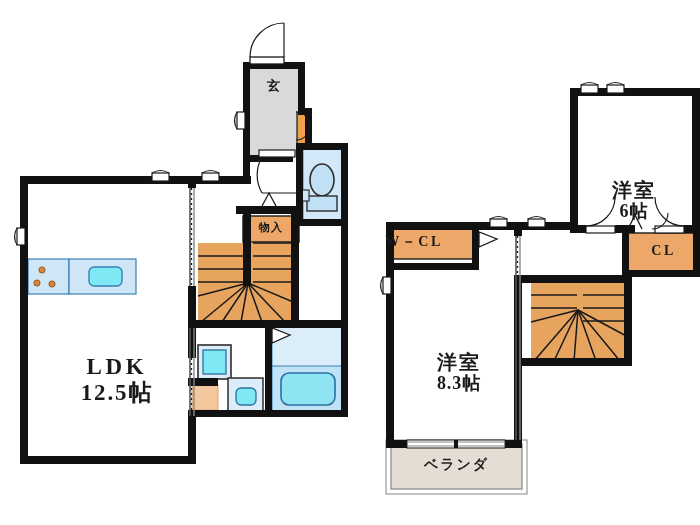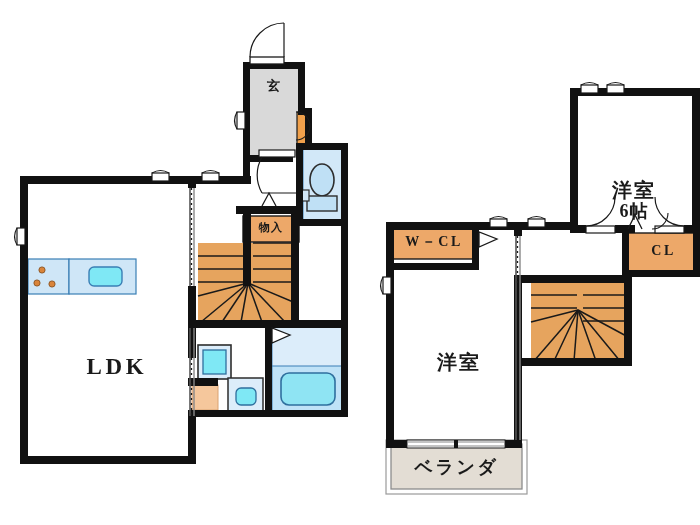--- a/index.html
+++ b/index.html
@@ -61,21 +61,21 @@
     font-size: 11px;
     font-weight: 700;
     letter-spacing: 0.12em;
   }
   .lbl-cl {
     font-size: 14px;
     font-weight: 700;
     letter-spacing: 0.18em;
   }
   .lbl-veranda {
-    font-size: 18px;
+    font-size: 14px;
     font-weight: 700;
     letter-spacing: 0.14em;
     font-family: Liberation Serif, serif;
   }
   .lbl-genkan {
     font-size: 13px;
     font-weight: 700;
   }
 </style>
 </head>
@@ -330,40 +330,42 @@
         <rect x="407" y="440" width="98" height="8" fill="#ffffff" stroke="#1a1a1a" stroke-width="1"></rect>
         <line x1="407" y1="442" x2="505" y2="442" stroke="#888888" stroke-width="1"></line>
         <line x1="407" y1="446" x2="505" y2="446" stroke="#888888" stroke-width="1"></line>
         <rect x="454" y="440" width="4" height="8" fill="#111111"></rect>
       </g>
     </g>
   </svg>
 
   <div class="room-label lbl-ldk" style="left:62px; top:306px; width:110px;margin-top:48px;">
     <div>LDK</div>
+    <div class="sz">12.5帖</div>
   </div>
 
   <div class="room-label lbl-genkan" style="left:258px; top:79px; width:32px;">
     <div>玄</div>
   </div>
 
   <div class="room-label lbl-small" style="left:246px; top:221px; width:50px;">
     <div>物入</div>
   </div>
 
   <div class="room-label lbl-wa" style="left:409px; top:305px; width:100px;">
     <div>洋室</div>
+    <div class="sz">8.3帖</div>
   </div>
 
   <div class="room-label lbl-wa" style="left:584px; top:133px; width:100px;">
     <div>洋室</div>
     <div class="sz">6帖</div>
   </div>
 
-  <div class="room-label lbl-cl" style="left:392px; top:234px; width:84px;">
+  <div class="room-label lbl-cl" style="left:372px; top:234px; width:84px;">
     <div>W－CL</div>
   </div>
 
   <div class="room-label lbl-cl" style="left:627px; top:243px; width:73px;text-align:center;">
     <div>CL</div>
   </div>
 
   <div class="room-label lbl-veranda" style="left:391px; top:457px; width:131px;">
     <div>ベランダ</div>
   </div>

